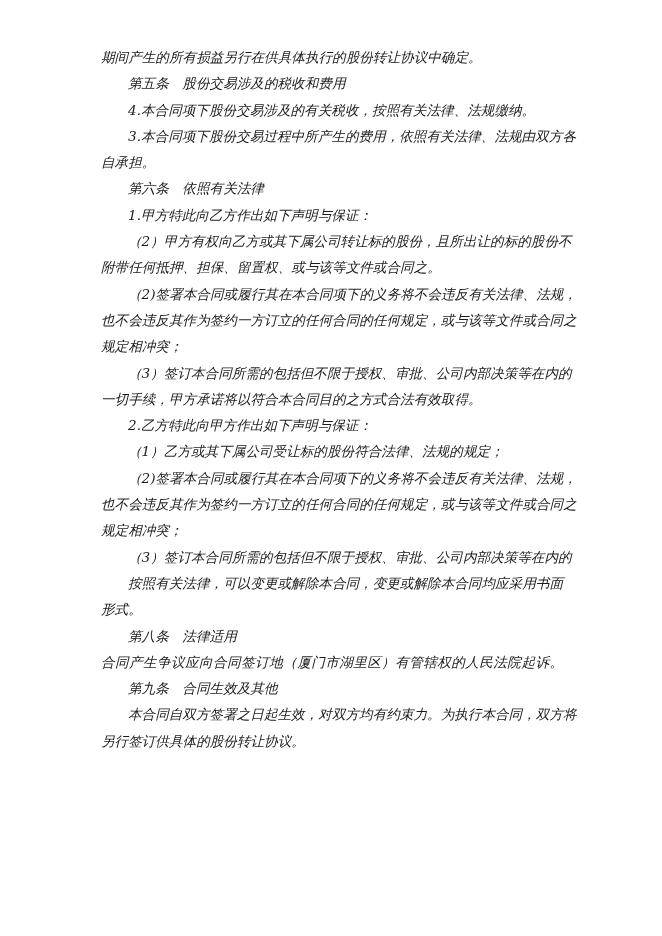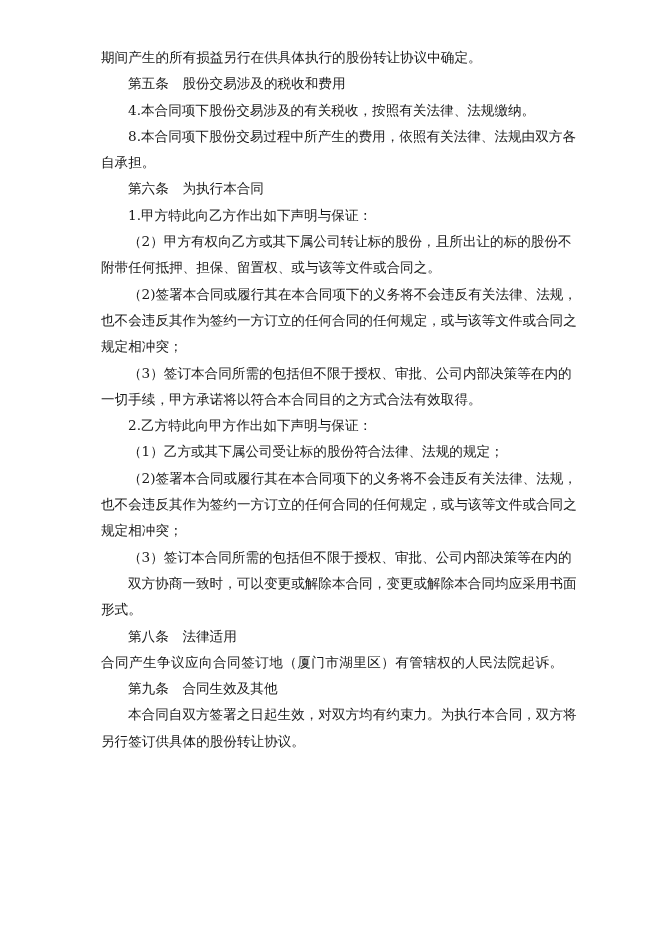--- a/index.html
+++ b/index.html
@@ -1,46 +1,46 @@
 <!DOCTYPE html>
 <html><head>
 <meta charset="utf-8">
 <style>
   html, body { margin:0; padding:0; background:#ffffff; }
   body { width:662px; height:936px; position:relative; overflow:hidden; }
   .page { position:absolute; left:101px; top:44px; width:462px; font-family:"DejaVu Serif","Liberation Serif",serif; font-size:13.6px; color:#1a1a1a; }
-  .line { height:26.3px; line-height:26.3px; white-space:nowrap; overflow:visible; }
+  .line { height:26.3px; line-height:26.3px; white-space:nowrap; overflow:visible;font-style:italic; }
   .indent { padding-left:27px; }
   .justify { text-align:justify; text-align-last:justify; }
   .heading { letter-spacing:0; }
 </style>
 </head>
 <body>
 
 <div class="page">
   <div class="line">期间产生的所有损益另行在供具体执行的股份转让协议中确定。</div>
   <div class="line indent heading">第五条　股份交易涉及的税收和费用</div>
   <div class="line indent">4.本合同项下股份交易涉及的有关税收，按照有关法律、法规缴纳。</div>
-  <div class="line indent justify">8.本合同项下股份交易过程中所产生的费用，依照有关法律、法规由双方各</div>
+  <div class="line indent justify">3.本合同项下股份交易过程中所产生的费用，依照有关法律、法规由双方各</div>
   <div class="line">自承担。</div>
-  <div class="line indent heading">第六条　为执行本合同</div>
+  <div class="line indent heading">第六条　依照有关法律</div>
   <div class="line indent">1.甲方特此向乙方作出如下声明与保证：</div>
   <div class="line indent justify">（2）甲方有权向乙方或其下属公司转让标的股份，且所出让的标的股份不</div>
   <div class="line">附带任何抵押、担保、留置权、或与该等文件或合同之。</div>
   <div class="line indent justify">（2)签署本合同或履行其在本合同项下的义务将不会违反有关法律、法规，</div>
   <div class="line justify">也不会违反其作为签约一方订立的任何合同的任何规定，或与该等文件或合同之</div>
   <div class="line">规定相冲突；</div>
   <div class="line indent justify">（3）签订本合同所需的包括但不限于授权、审批、公司内部决策等在内的</div>
   <div class="line">一切手续，甲方承诺将以符合本合同目的之方式合法有效取得。</div>
   <div class="line indent">2.乙方特此向甲方作出如下声明与保证：</div>
   <div class="line indent">（1）乙方或其下属公司受让标的股份符合法律、法规的规定；</div>
   <div class="line indent justify">（2)签署本合同或履行其在本合同项下的义务将不会违反有关法律、法规，</div>
   <div class="line justify">也不会违反其作为签约一方订立的任何合同的任何规定，或与该等文件或合同之</div>
   <div class="line">规定相冲突；</div>
   <div class="line indent justify">（3）签订本合同所需的包括但不限于授权、审批、公司内部决策等在内的</div>
-  <div class="line indent justify">双方协商一致时，可以变更或解除本合同，变更或解除本合同均应采用书面</div>
+  <div class="line indent justify">按照有关法律，可以变更或解除本合同，变更或解除本合同均应采用书面</div>
   <div class="line">形式。</div>
   <div class="line indent heading">第八条　法律适用</div>
   <div class="line justify">合同产生争议应向合同签订地（厦门市湖里区）有管辖权的人民法院起诉。</div>
   <div class="line indent heading">第九条　合同生效及其他</div>
   <div class="line indent justify">本合同自双方签署之日起生效，对双方均有约束力。为执行本合同，双方将</div>
   <div class="line">另行签订供具体的股份转让协议。</div>
 </div>
 
 </body></html>

